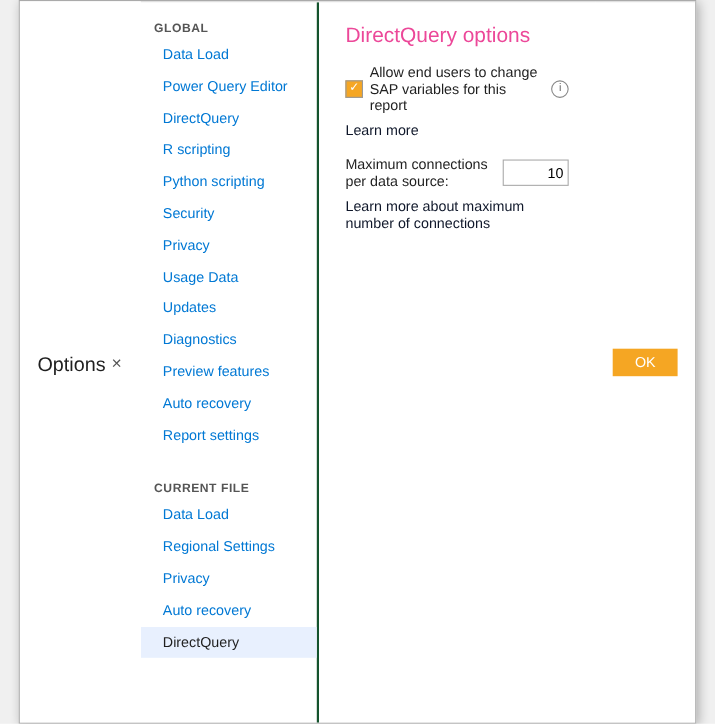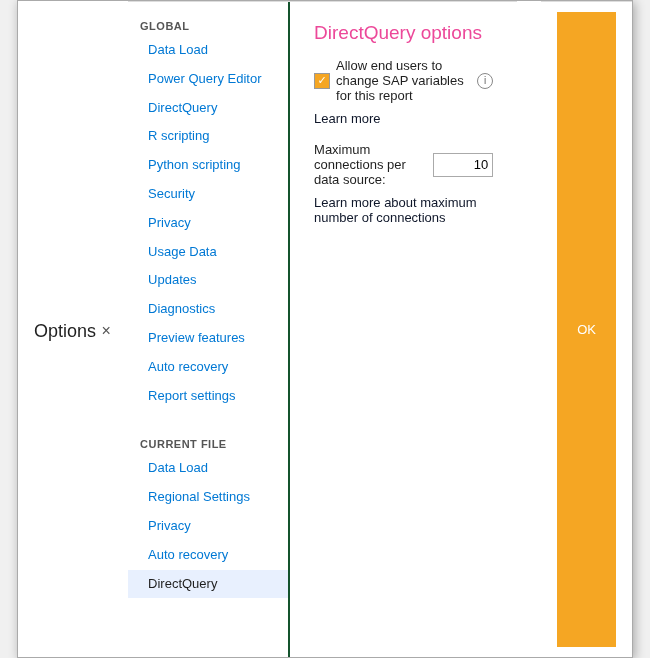--- a/index.html
+++ b/index.html
@@ -151,24 +151,24 @@
       height: 24px;
       border: 1px solid #aaa;
       padding: 2px 4px;
       font-size: 13px;
       outline: none;
       text-align: right;
     }
     .footer {
       display: flex;
       justify-content: flex-end;
+      align-items: center;
       padding: 10px 16px;
       border-top: 1px solid #ddd;
       gap: 8px;
-      margin-left: 24px;
     }
     .btn-ok {
       background: #f5a623;
       border: none;
       color: #fff;
       font-size: 13px;
       padding: 5px 20px;
       cursor: pointer;
       min-width: 50px;
       font-weight: 500;

